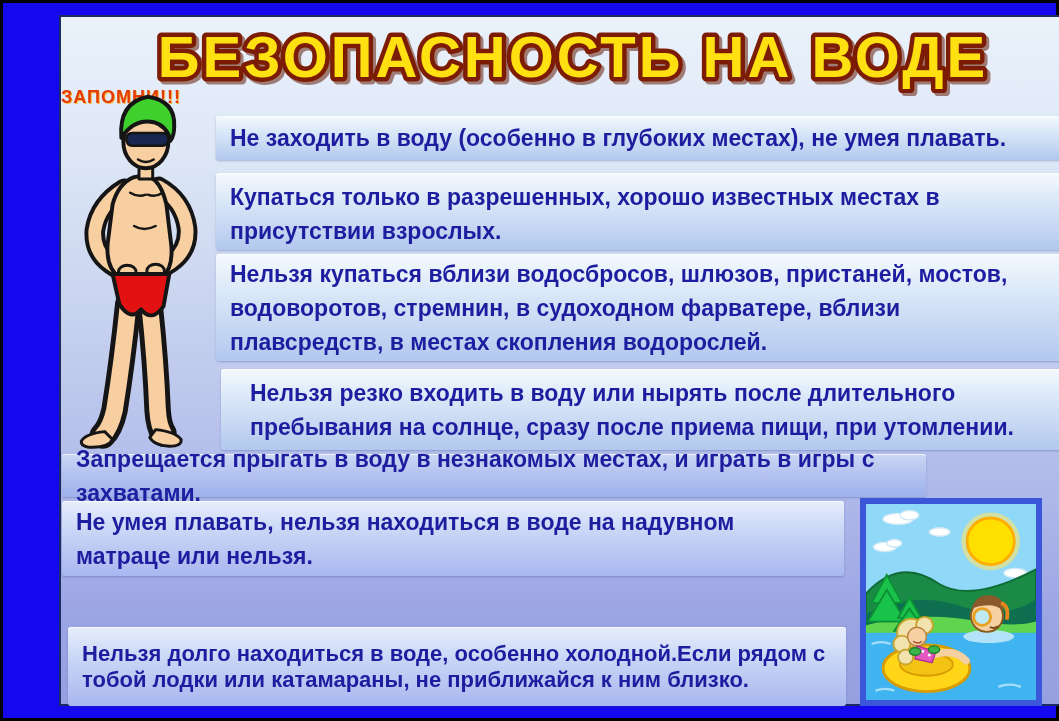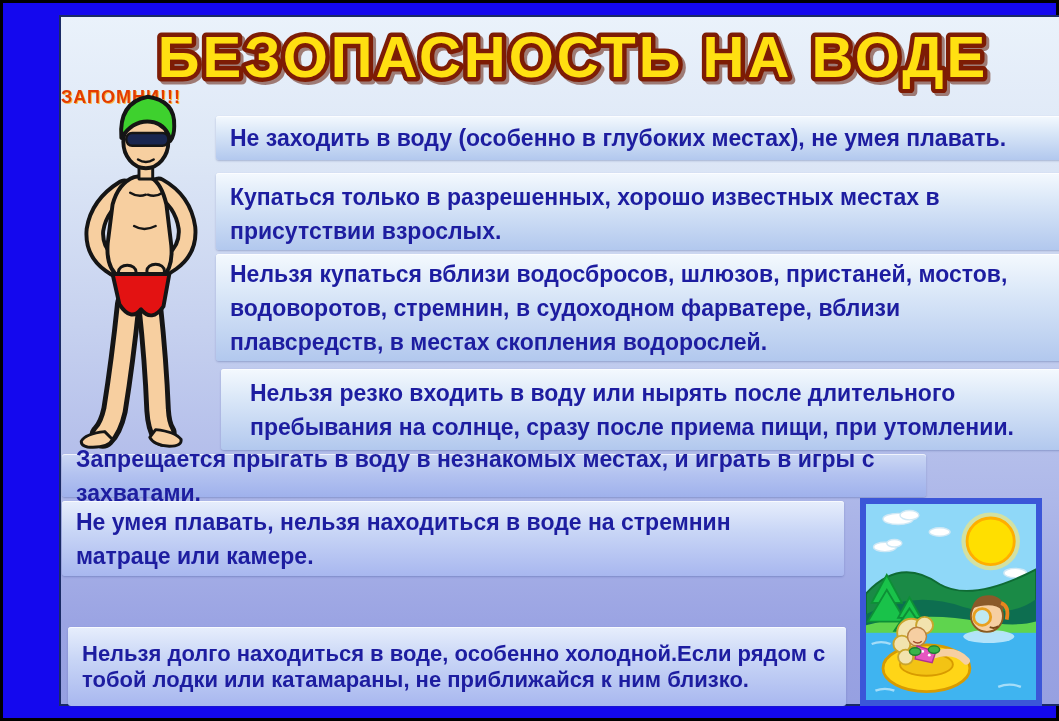--- a/index.html
+++ b/index.html
@@ -107,21 +107,21 @@
     <div class="strip" id="strip3">
         <span>Нельзя купаться вблизи  водосбросов, шлюзов, пристаней, мостов, водоворотов, стремнин, в судоходном фарватере, вблизи плавсредств, в местах скопления водорослей.</span>
       </div>
     <div class="strip" id="strip4">
         <span>Нельзя резко входить в воду или нырять после длительного пребывания на солнце, сразу после приема пищи, при утомлении.</span>
       </div>
     <div class="strip banner" id="strip5">
         <span>Запрещается прыгать в воду в незнакомых местах, и играть в игры с захватами.</span>
       </div>
     <div class="strip lower" id="strip6">
-        <span>Не умея плавать, нельзя находиться в воде на стремнин матраце или камере.</span>
+        <span>Не умея плавать, нельзя находиться в воде на надувном матраце или нельзя.</span>
       </div>
     <div class="strip lower" id="strip8">
         <span>Нельзя долго находиться в воде, особенно холодной.Если рядом с тобой лодки или катамараны, не приближайся к ним близко.</span>
       </div>
 
     <div class="kids">
       <svg viewBox="0 0 180 210" preserveAspectRatio="none">
 
         <rect x="0" y="0" width="180" height="140" fill="#8fd8f8"></rect>
 

